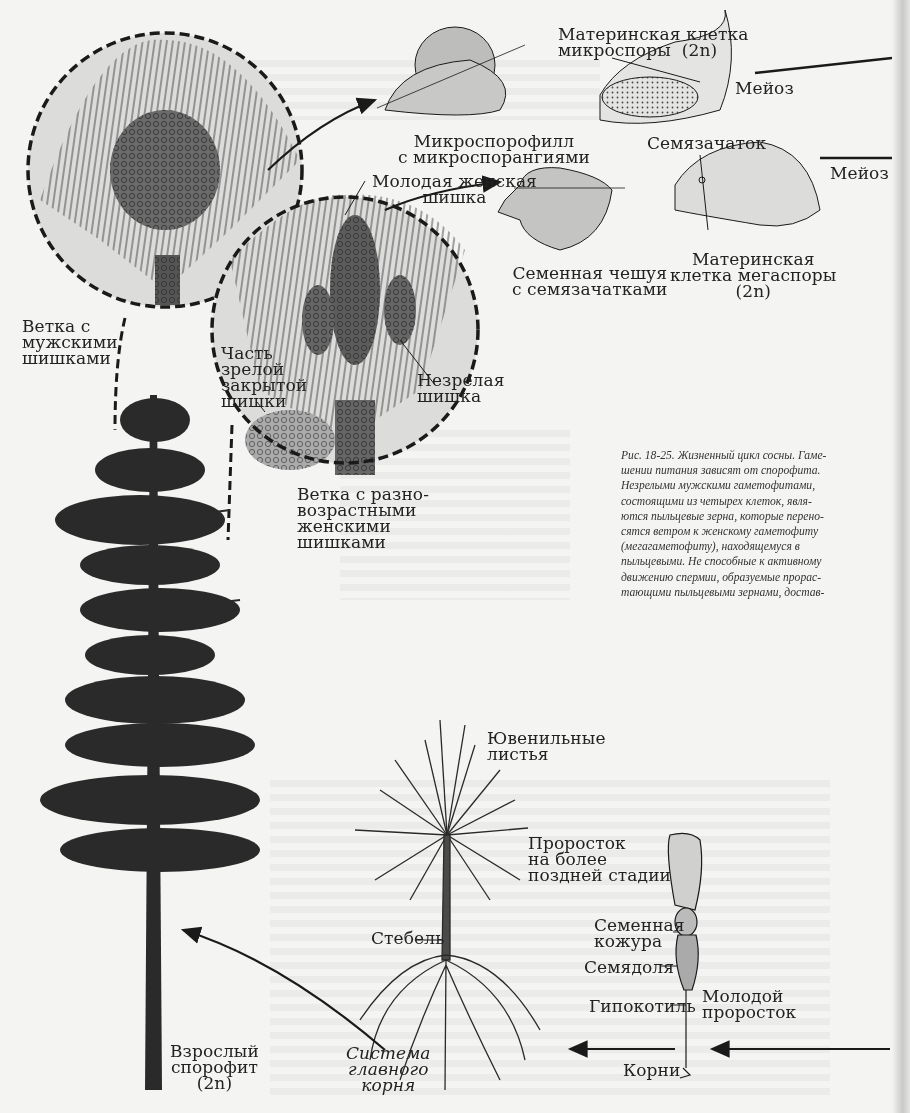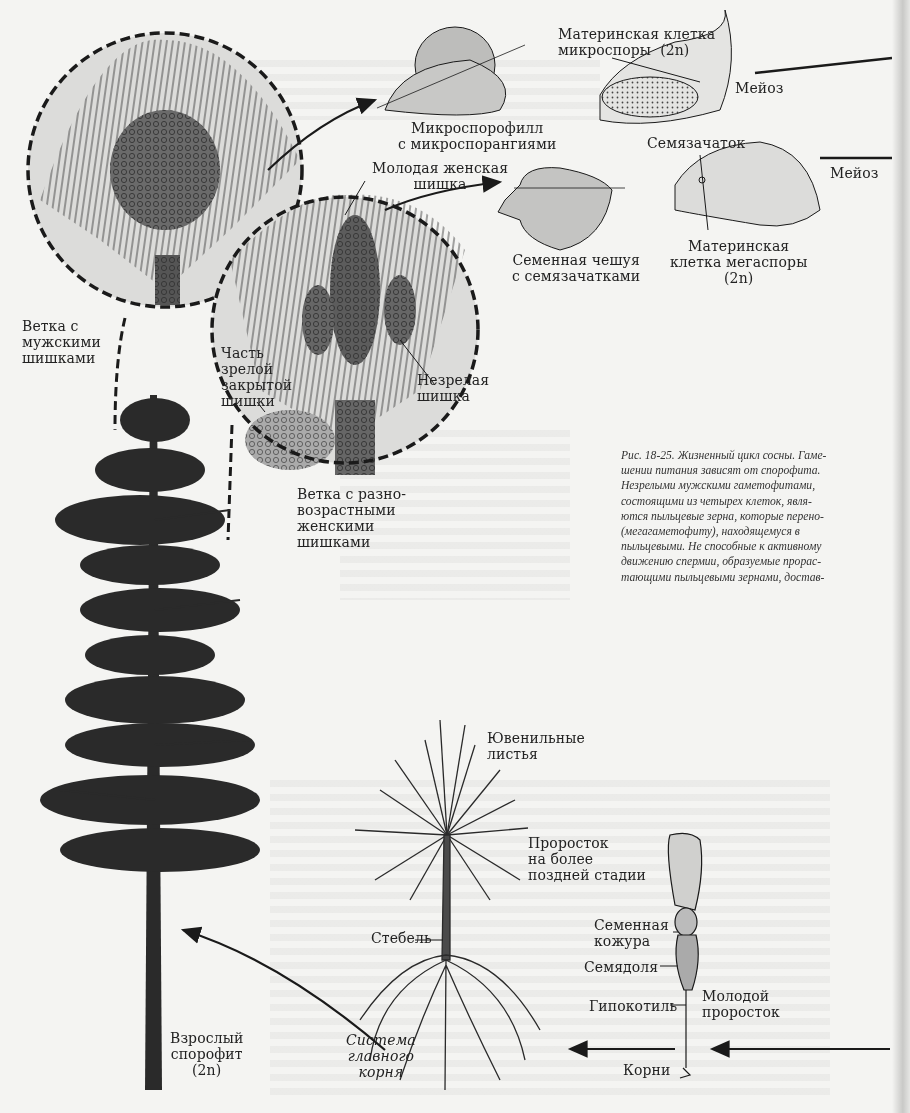--- a/index.html
+++ b/index.html
@@ -12,24 +12,24 @@
   .page-edge {
     position:absolute; right:0; top:0; width:18px; height:1113px;
     background:linear-gradient(to right, #f4f4f2, #c9c9c7 60%, #e6e6e4);
   }
   .ghost-text {
     position:absolute; background:repeating-linear-gradient(#e7e7e5 0 7px, #f4f4f2 7px 14px);
     opacity:.7;
   }
   svg.art { position:absolute; left:0; top:0; }
   .lbl {
-    position:absolute; font-size:14px; line-height:16px; color:#222;
+    position:absolute; font-size:17px; line-height:16px; color:#222;
     white-space:pre; letter-spacing:0.1px;
   }
-  .lbl.c { text-align:center; }
+  .lbl.c { text-align:center;margin-top:13px; }
   .caption {
     position:absolute; left:621px; top:448px; width:290px;
     font-family:"Liberation Serif", "DejaVu Serif", serif;
     font-style:italic; font-size:11.6px; line-height:15.2px; color:#333;
   }
   .caption span { display:block; white-space:nowrap; }
 </style>
 </head>
 <body>
 
@@ -223,19 +223,20 @@
 <div class="lbl c" style="left:170px;top:1030px;">Взрослый
 спорофит
 (2n)</div>
 
 <div class="caption">
   <span>Рис. 18-25. Жизненный цикл сосны. Гаме-</span>
   <span>шении питания зависят от спорофита.</span>
   <span>Незрелыми мужскими гаметофитами,</span>
   <span>состоящими из четырех клеток, явля-</span>
   <span>ются пыльцевые зерна, которые перено-</span>
+  <span>сятся ветром к женскому гаметофиту</span>
   <span>(мегагаметофиту), находящемуся в</span>
   <span>пыльцевыми. Не способные к активному</span>
   <span>движению спермии, образуемые прорас-</span>
   <span>тающими пыльцевыми зернами, достав-</span>
 </div>
 
 <div class="page-edge"></div>
 
 </body></html>

